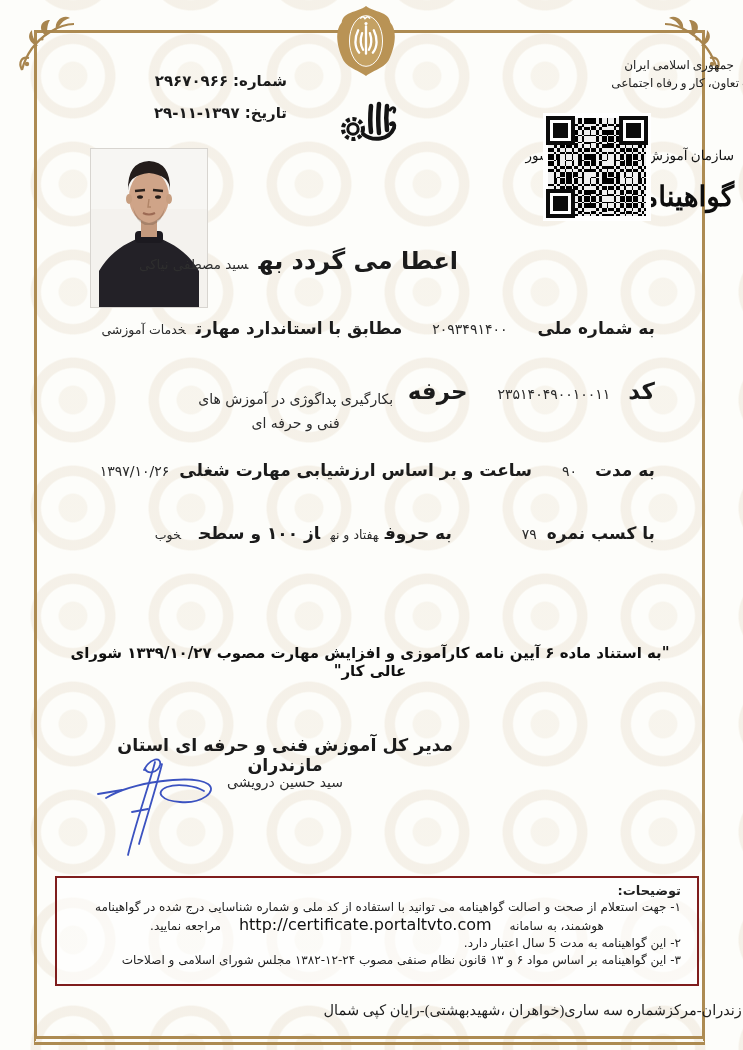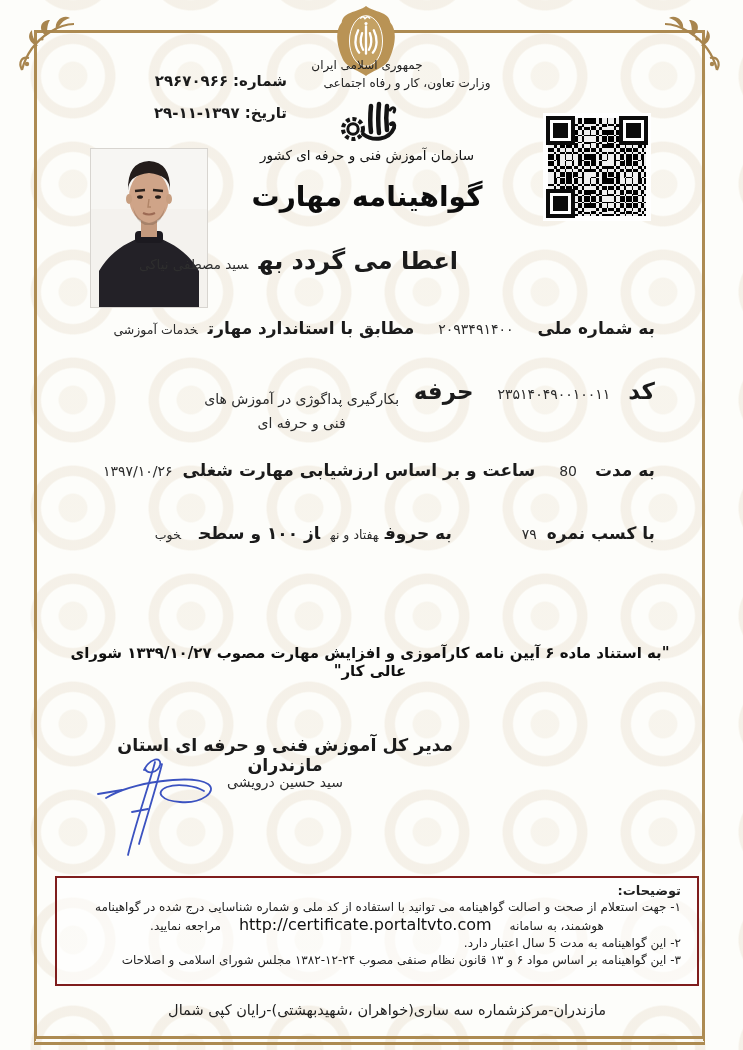--- a/index.html
+++ b/index.html
@@ -18,37 +18,37 @@
     background-position:14px 22px,14px 22px;
   }
   .frame{
     position:absolute;left:34px;top:30px;right:38px;bottom:5px;
     border:3px solid #ad8b52;border-bottom:9px double #ad8b52;
   }
   .corner{position:absolute;width:62px;height:62px;}
   .corner.tl{left:16px;top:12px;}
   .corner.tr{right:20px;top:12px;transform:scaleX(-1);}
   .abs{position:absolute;}
-  .center-text{position:absolute;left:0;width:734px;text-align:center;}
+  .center-text{position:absolute;left:0;width:734px;text-align:right;font-family:Liberation Serif, serif;}
   .meta{position:absolute;top:72px;right:456px;direction:rtl;text-align:right;white-space:nowrap;font-size:15px;font-weight:700;}
   .meta-line{margin-bottom:14px;}
   .meta-line .v{margin-right:5px;letter-spacing:1px;}
   .country{top:58px;font-size:12px;color:#222;}
   .ministry{top:76px;font-size:12px;color:#222;padding-left:40px;}
   .org{top:147px;font-size:13.5px;color:#111;}
   .cert-title{top:180px;font-size:28px;font-weight:700;color:#0d0d0d;}
   .grant{position:absolute;top:247px;right:285px;direction:rtl;white-space:nowrap;}
   .grant .lbl{font-size:24px;font-weight:700;margin-left:10px;}
   .grant .nm{font-size:13.5px;color:#2e2e2e;}
   .row{position:absolute;right:88px;direction:rtl;white-space:nowrap;}
   .row .lbl{font-size:17px;font-weight:700;}
   .row .big{font-size:23px;font-weight:700;}
   .row .val{font-size:14px;color:#2b2b2b;}
   .row .sm{font-size:12.5px;color:#2b2b2b;}
-  .g6{margin-left:6px;} .g10{margin-left:10px;} .g14{margin-left:24px;} .g18{margin-left:18px;} .g70{margin-left:70px;}
+  .g6{margin-left:6px;} .g10{margin-left:10px;} .g14{margin-left:30px;} .g18{margin-left:18px;} .g70{margin-left:70px;}
   .prof{display:inline-block;width:212px;text-align:center;white-space:normal;vertical-align:top;margin-top:9px;line-height:24px;font-size:14px;color:#2b2b2b;}
   .quote{position:absolute;top:644px;left:70px;width:600px;text-align:center;direction:rtl;font-size:15px;font-weight:700;color:#101010;}
   .sig-title{position:absolute;top:735px;left:110px;width:350px;text-align:center;direction:rtl;font-size:17.5px;font-weight:700;}
   .sig-name{position:absolute;top:774px;left:150px;width:270px;text-align:center;direction:rtl;font-size:14px;color:#2d2d2d;}
   .signature{position:absolute;left:92px;top:748px;width:132px;height:114px;}
   .photo{position:absolute;left:90px;top:148px;width:116px;height:158px;border:1px solid #d8d5d0;}
   .qr{position:absolute;left:543px;top:113px;width:102px;height:102px;background:#fff;padding:3px;}
   .qr-noise{position:absolute;inset:5px;
     background-image:
       repeating-conic-gradient(#fff 0% 25%, #101010 0% 50%),
@@ -169,21 +169,21 @@
 
 <div class="row" style="top:318px;">
   <span class="lbl g14">به شماره ملی</span><span class="val g14">۲۰۹۳۴۹۱۴۰۰</span><span class="lbl g10">مطابق با استاندارد مهارت</span><span class="sm">خدمات آموزشی</span>
 </div>
 
 <div class="row" style="top:378px;">
   <span class="big g18">کد</span><span class="val g14">۲۳۵۱۴۰۴۹۰۰۱۰۰۱۱</span><span class="big g6">حرفه</span><span class="prof">بکارگیری پداگوژی در آموزش های فنی و حرفه ای</span>
 </div>
 
 <div class="row" style="top:460px;">
-  <span class="lbl g18">به مدت</span><span class="val g14">80</span><span class="lbl g10">ساعت و بر اساس ارزشیابی مهارت شغلی</span><span class="val">۱۳۹۷/۱۰/۲۶</span>
+  <span class="lbl g18">به مدت</span><span class="val g14">۹۰</span><span class="lbl g10">ساعت و بر اساس ارزشیابی مهارت شغلی</span><span class="val">۱۳۹۷/۱۰/۲۶</span>
 </div>
 
 <div class="row" style="top:523px;">
   <span class="lbl g10">با کسب نمره</span><span class="val g70">۷۹</span><span class="lbl g6">به حروف</span><span class="sm g10">هفتاد و نه</span><span class="lbl g18">از ۱۰۰ و سطح</span><span class="sm">خوب</span>
 </div>
 
 <div class="quote">"به استناد ماده ۶ آیین نامه کارآموزی و افزایش مهارت مصوب ۱۳۳۹/۱۰/۲۷ شورای عالی کار"</div>
 
 <div class="sig-title">مدیر کل آموزش فنی و حرفه ای استان مازندران</div>
 <div class="sig-name">سید حسین درویشی</div>

